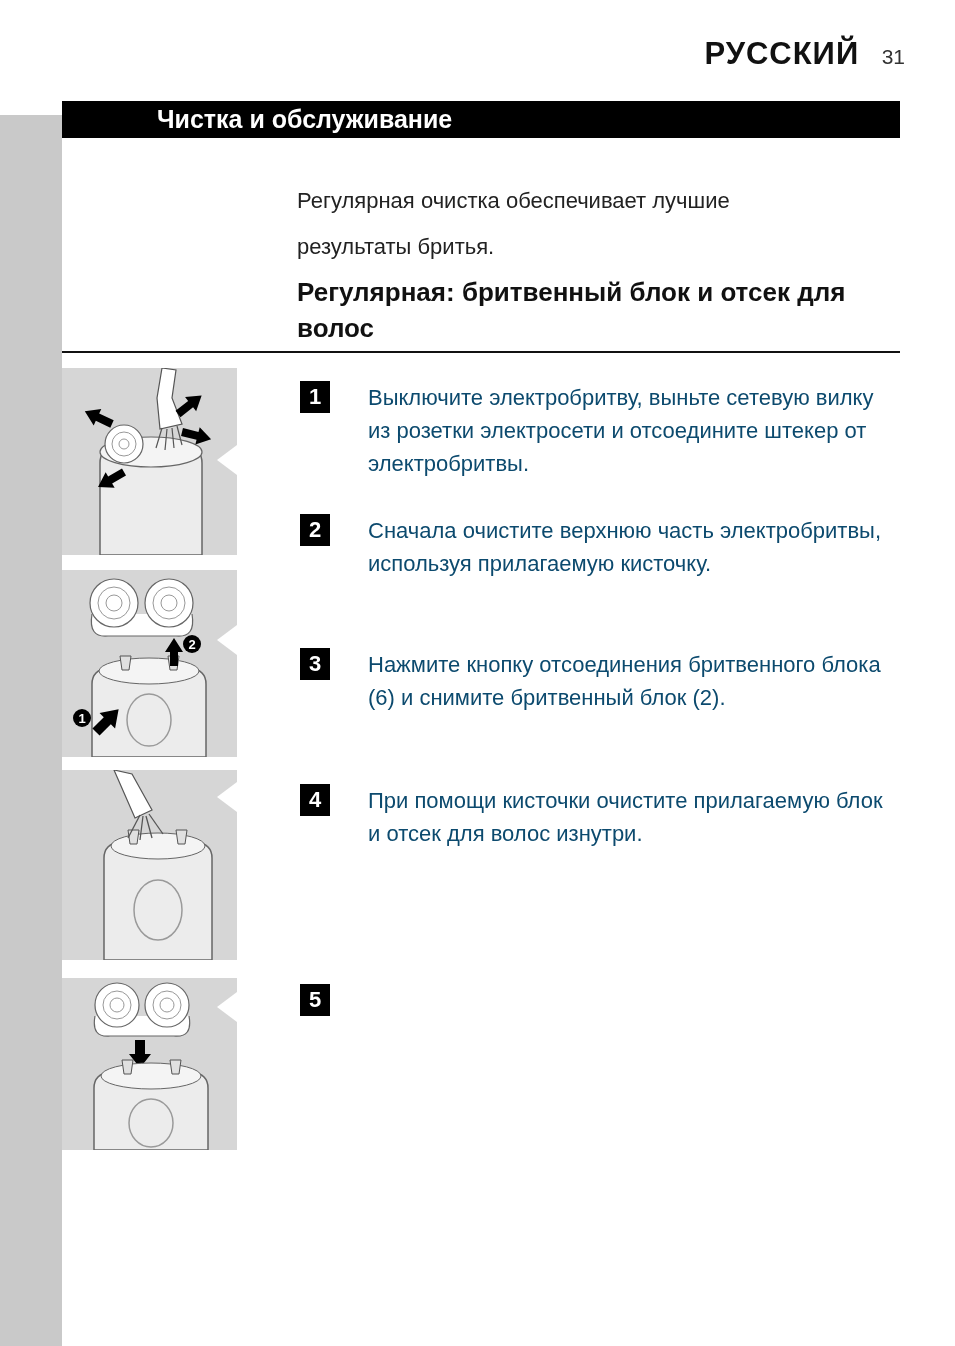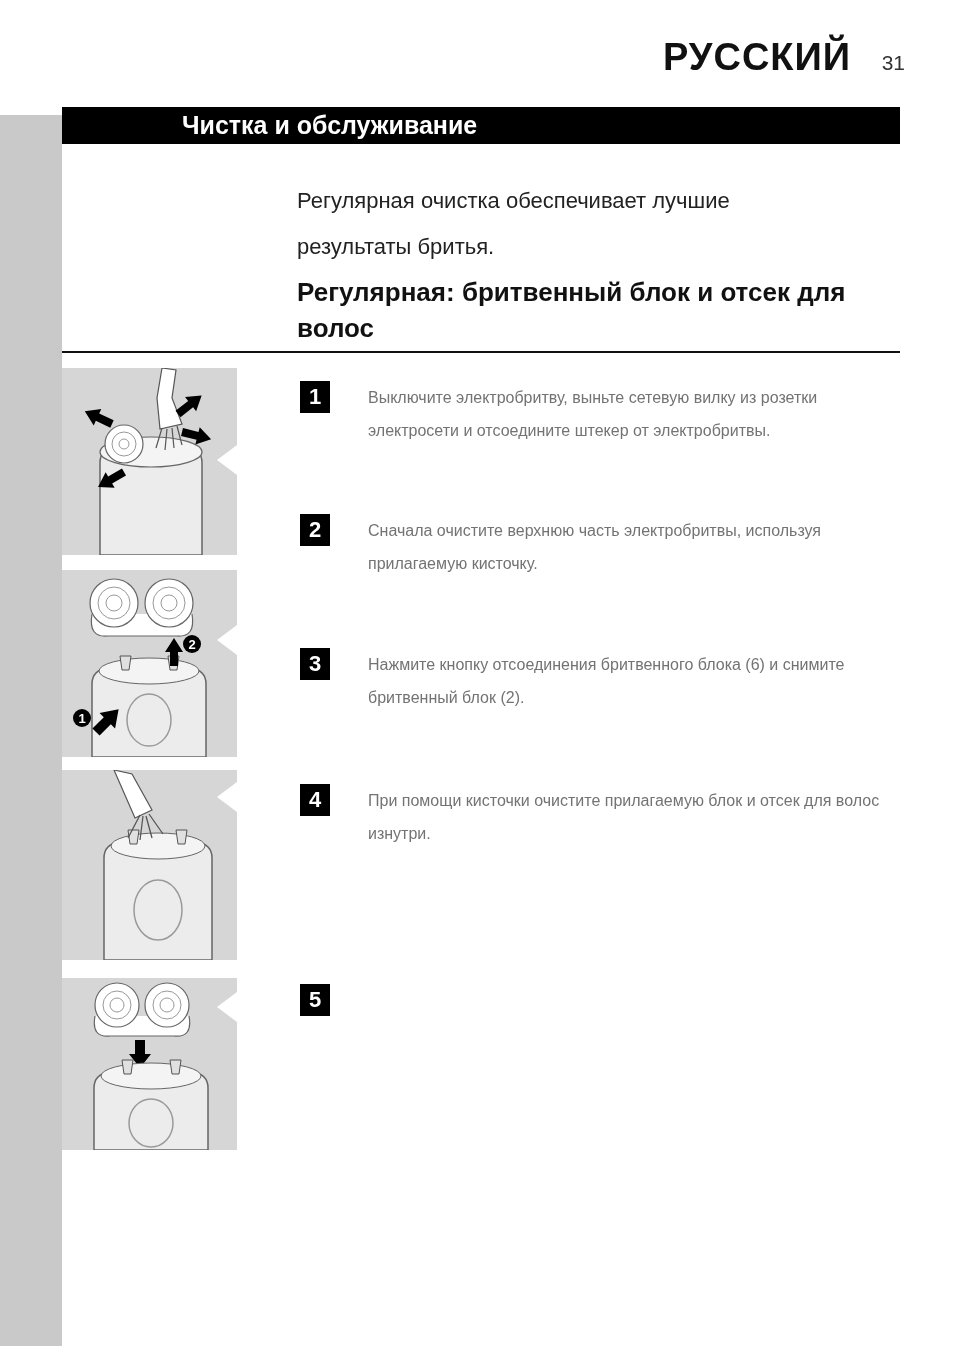--- a/index.html
+++ b/index.html
@@ -19,46 +19,46 @@
   
   .header {
     position: absolute;
     top: 36px;
     left: 0;
     width: 905px;
     text-align: right;
   }
   .lang-title {
     display: inline-block;
-    font-size: 38px;
+    font-size: 31px;
     font-weight: bold;
     letter-spacing: 1px;
     color: #111;
     vertical-align: baseline;
   }
   .page-number {
     display: inline-block;
     font-size: 21px;
     color: #333;
-    margin-left: 26px;
+    margin-left: 18px;
     vertical-align: baseline;
   }
 
   
   .section-bar {
     position: absolute;
     left: 62px;
-    top: 107px;
+    top: 101px;
     width: 838px;
     height: 37px;
     background: #000;
     color: #fff;
     display: flex;
     align-items: center;
-    padding-left: 120px;
+    padding-left: 95px;
     font-size: 25px;
     font-weight: bold;
   }
 
   
   .left-band {
     position: absolute;
     left: 0;
     top: 115px;
     width: 62px;
@@ -107,23 +107,23 @@
     font-size: 22px;
     font-weight: bold;
     text-align: center;
     line-height: 32px;
   }
   .step-text {
     position: absolute;
     left: 68px;
     top: 0;
     width: 518px;
-    font-size: 16px;
+    font-size: 22px;
     line-height: 33px;
-    color: #737373;
+    color: #0c4a6e;
   }
   .step-1 { top: 381px; height: 110px; }
   .step-2 { top: 514px; height: 110px; }
   .step-3 { top: 648px; height: 110px; }
   .step-4 { top: 784px; height: 110px; }
   .step-5 { top: 984px; height: 80px; }
 
   
   .figure {
     position: absolute;

